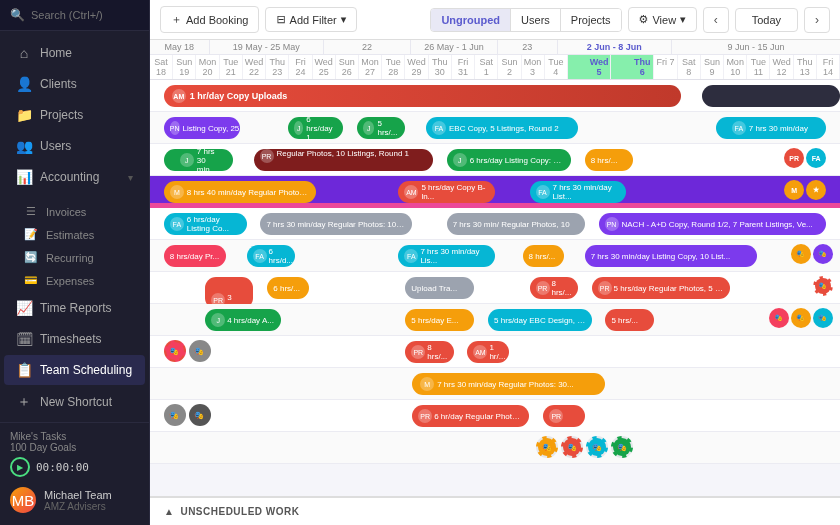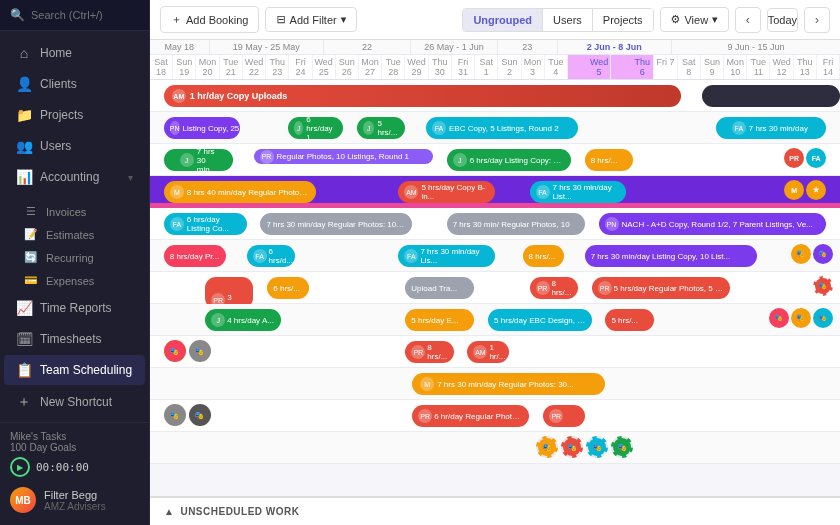--- a/index.html
+++ b/index.html
@@ -96,21 +96,21 @@
       display: flex;
       align-items: center;
       gap: 8px;
       padding: 4px 0;
     }
     .user-avatar-sm {
       width: 26px; height: 26px;
       border-radius: 50%;
       background: linear-gradient(135deg, #f59e0b, #ef4444);
       display: flex; align-items: center; justify-content: center;
-      font-size: 10px; font-weight: bold; color: #fff;
+      font-size: 15px; font-weight: normal; color: #fff;
     }
     .user-info .user-name { font-size: 11px; color: #ccc; }
     .user-info .user-sub { font-size: 10px; color: #666; }
 
     
     #main {
       flex: 1;
       display: flex;
       flex-direction: column;
       background: #f0f0f5;
@@ -166,21 +166,21 @@
       width: 26px; height: 26px;
       border: 1px solid #ddd;
       background: #fff;
       border-radius: 4px;
       display: flex; align-items: center; justify-content: center;
       cursor: pointer;
       font-size: 12px;
       color: #555;
     }
     .today-btn {
-      padding: 5px 0;
+      padding: 5px 16px;
       border: 1px solid #ddd;
       background: #fff;
       border-radius: 4px;
       font-size: 11px;
       cursor: pointer;
       color: #333;
     }
 
     
     .calendar-container {
@@ -204,21 +204,21 @@
       font-size: 10px;
     }
     .day-label {
       flex: 1;
       text-align: center;
       padding: 2px 1px;
       font-size: 9px;
       color: #999;
       border-right: 1px solid #f0f0f5;
     }
-    .day-label.today { color: #5b5bce; font-weight: 400; background: #f0abfc; padding-left: 21px; }
+    .day-label.today { color: #5b5bce; font-weight: 700; background: #86efac; padding-left: 21px; }
 
     
     .gantt-body {
       flex: 1;
       overflow-y: auto;
       overflow-x: hidden;
       background: #f5f5fa;
     }
 
     
@@ -324,21 +324,21 @@
       <div>Mike's Tasks</div>
       <div>100 Day Goals</div>
     </div>
     <div class="timer-row">
       <button class="timer-btn">▶</button>
       <span class="timer-display">00:00:00</span>
     </div>
     <div class="user-row">
       <div class="user-avatar-sm">MB</div>
       <div class="user-info">
-        <div class="user-name">Filter Begg</div>
+        <div class="user-name">Michael Team</div>
         <div class="user-sub">AMZ Advisers</div>
       </div>
     </div>
   </div>
 </div>
 
 <div id="main">
 
   <div class="toolbar">
     <button class="btn btn-add">
@@ -456,21 +456,21 @@
           <span style="background:rgba(255,255,255,0.25);border-radius:50%;width:14px;height:14px;display:inline-flex;align-items:center;justify-content:center;font-size:7px;margin-right:3px;flex-shrink:0">FA</span>
           <span style="font-size:8px">7 hrs 30 min/day</span>
         </div>
       </div>
 
       <div style="position:relative;height:32px;border-bottom:1px solid #ebebf2;background:#fff;display:flex;align-items:center">
         <div style="position:absolute;left:2%;width:10%;top:5px;height:22px;background:#16a34a;border-radius:11px;display:flex;align-items:center;padding:0 16px;font-size:9px;color:#fff;overflow:hidden">
           <span style="background:rgba(255,255,255,0.25);border-radius:50%;width:14px;height:14px;display:inline-flex;align-items:center;justify-content:center;font-size:7px;margin-right:3px;flex-shrink:0">J</span>
           <span style="font-size:8px">7 hrs 30 min...</span>
         </div>
-        <div style="position:absolute;left:15%;width:26%;top:5px;height:15px;background:#8b5cf6;border-radius:11px;display:flex;align-items:center;padding:0 6px;font-size:9px;color:#fff;overflow:hidden">
+        <div style="position:absolute;left:15%;width:26%;top:5px;height:22px;background:#7f1d1d;border-radius:11px;display:flex;padding:0 6px;font-size:9px;color:#fff;overflow:hidden">
           <span style="background:rgba(255,255,255,0.25);border-radius:50%;width:14px;height:14px;display:inline-flex;align-items:center;justify-content:center;font-size:7px;margin-right:3px;flex-shrink:0">PR</span>
           <span style="font-size:8px;overflow:hidden;text-overflow:ellipsis;white-space:nowrap">Regular Photos, 10 Listings, Round 1</span>
         </div>
         <div style="position:absolute;left:43%;width:18%;top:5px;height:22px;background:#16a34a;border-radius:11px;display:flex;align-items:center;padding:0 6px;font-size:9px;color:#fff;overflow:hidden">
           <span style="background:rgba(255,255,255,0.25);border-radius:50%;width:14px;height:14px;display:inline-flex;align-items:center;justify-content:center;font-size:7px;margin-right:3px;flex-shrink:0">J</span>
           <span style="font-size:8px;overflow:hidden;text-overflow:ellipsis;white-space:nowrap">6 hrs/day Listing Copy: 10 Listings, Round 2</span>
         </div>
         <div style="position:absolute;left:63%;width:7%;top:5px;height:22px;background:#f59e0b;border-radius:11px;display:flex;align-items:center;padding:0 6px;font-size:9px;color:#fff">
           <span style="font-size:8px">8 hrs/...</span>
         </div>

